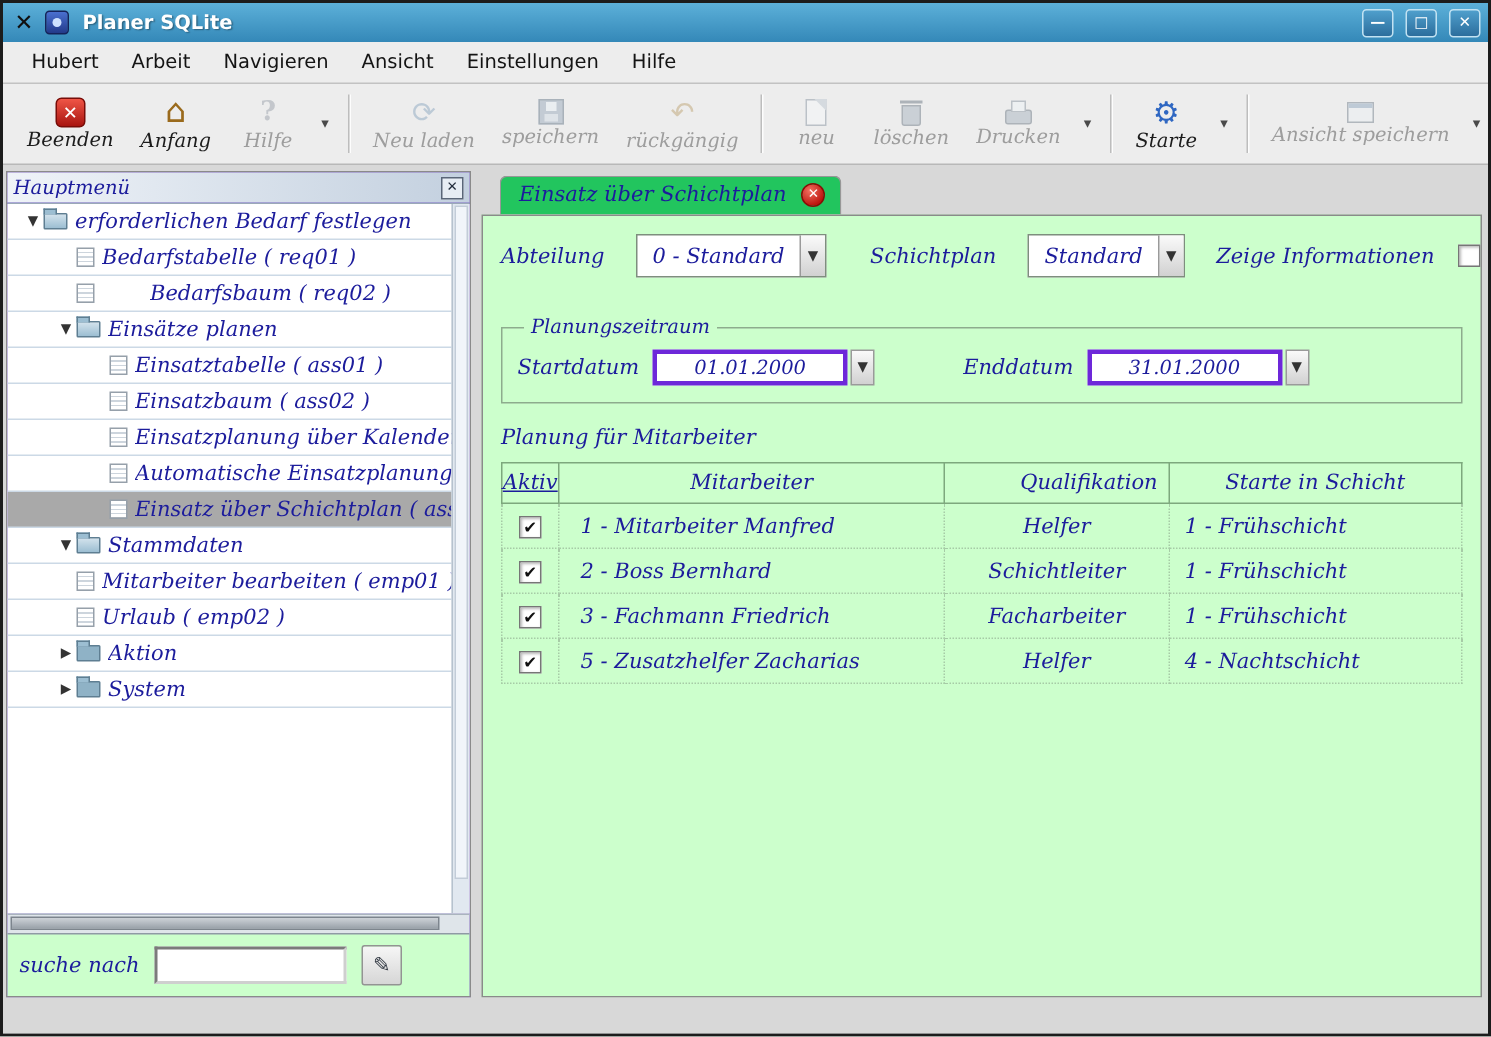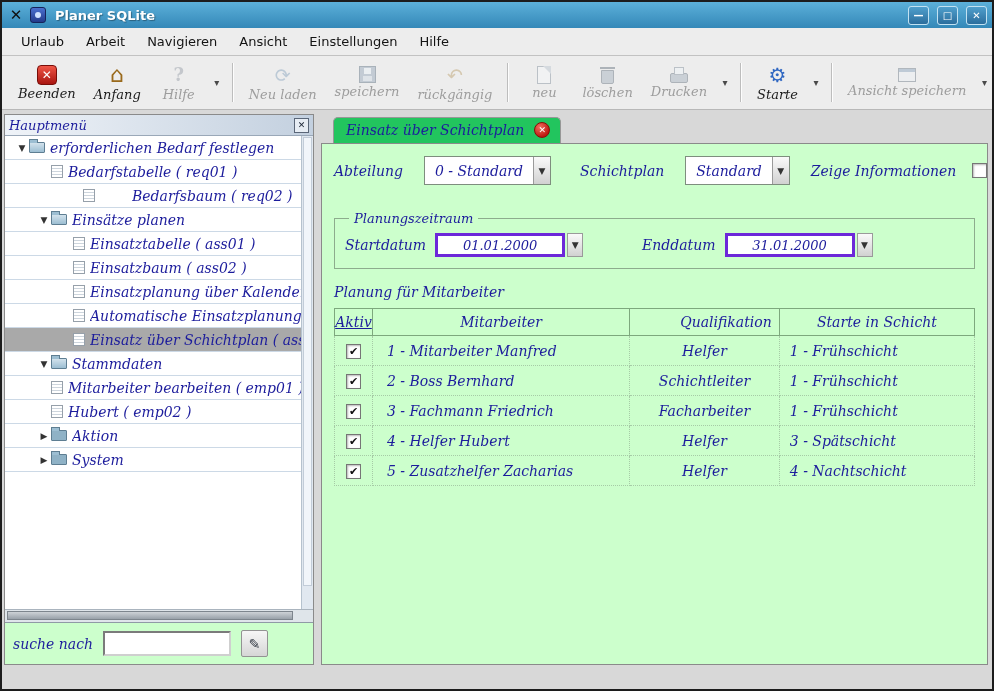--- a/index.html
+++ b/index.html
@@ -157,21 +157,21 @@
   <div class="titlebar">
     <span class="tb-xlogo">✕</span>
     <span class="tb-appicon"></span>
     <span class="title-text">Planer SQLite</span>
     <span class="win-btn">—</span>
     <span class="win-btn">□</span>
     <span class="win-btn">✕</span>
   </div>
 
   <div class="menubar">
-      <div class="menu-item">Urlaub</div>
+      <div class="menu-item">Hubert</div>
       <div class="menu-item">Arbeit</div>
       <div class="menu-item">Navigieren</div>
       <div class="menu-item">Ansicht</div>
       <div class="menu-item">Einstellungen</div>
       <div class="menu-item">Hilfe</div>
     </div>
 
   <div class="toolbar">
       <div class="tb-group">
         <div class="tbtn">
@@ -251,21 +251,21 @@
       <div class="tree-row" style="padding-left: 10px;">
             <span class="t-exp">▼</span>
             <span class="ic-folder"></span>
             <span class="tree-label">erforderlichen Bedarf festlegen</span>
           </div>
           <div class="tree-row" style="padding-left: 32px;">
             <span class="t-exp"></span>
             <span class="ic-leaf"></span>
             <span class="tree-label">Bedarfstabelle ( req01 )</span>
           </div>
-          <div class="tree-row" style="padding-left: 32px; gap: 32px;">
+          <div class="tree-row" style=" gap: 32px;">
             <span class="t-exp"></span>
             <span class="ic-leaf"></span>
             <span class="tree-label">Bedarfsbaum ( req02 )</span>
           </div>
           <div class="tree-row" style="padding-left: 32px;">
             <span class="t-exp">▼</span>
             <span class="ic-folder"></span>
             <span class="tree-label">Einsätze planen</span>
           </div>
           <div class="tree-row" style="padding-left: 54px;">
@@ -299,21 +299,21 @@
             <span class="tree-label">Stammdaten</span>
           </div>
           <div class="tree-row" style="padding-left: 32px;">
             <span class="t-exp"></span>
             <span class="ic-leaf"></span>
             <span class="tree-label">Mitarbeiter bearbeiten ( emp01 )</span>
           </div>
           <div class="tree-row" style="padding-left: 32px;">
             <span class="t-exp"></span>
             <span class="ic-leaf"></span>
-            <span class="tree-label">Hubert ( emp02 )</span>
+            <span class="tree-label">Urlaub ( emp02 )</span>
           </div>
           <div class="tree-row" style="padding-left: 32px;">
             <span class="t-exp">▶</span>
             <span class="ic-folder closed"></span>
             <span class="tree-label">Aktion</span>
           </div>
           <div class="tree-row" style="padding-left: 32px;">
             <span class="t-exp">▶</span>
             <span class="ic-folder closed"></span>
             <span class="tree-label">System</span>
@@ -403,26 +403,20 @@
                 <td class="schicht">1 - Frühschicht</td>
               </tr>
               <tr>
                 <td class="aktiv"><span class="cb checked"></span></td>
                 <td class="mit">3 - Fachmann Friedrich</td>
                 <td class="qual">Facharbeiter</td>
                 <td class="schicht">1 - Frühschicht</td>
               </tr>
               <tr>
                 <td class="aktiv"><span class="cb checked"></span></td>
-                <td class="mit">4 - Helfer Hubert</td>
-                <td class="qual">Helfer</td>
-                <td class="schicht">3 - Spätschicht</td>
-              </tr>
-              <tr>
-                <td class="aktiv"><span class="cb checked"></span></td>
                 <td class="mit">5 - Zusatzhelfer Zacharias</td>
                 <td class="qual">Helfer</td>
                 <td class="schicht">4 - Nachtschicht</td>
               </tr>
             </tbody>
         </table>
 
       </div>
     </div>
 

